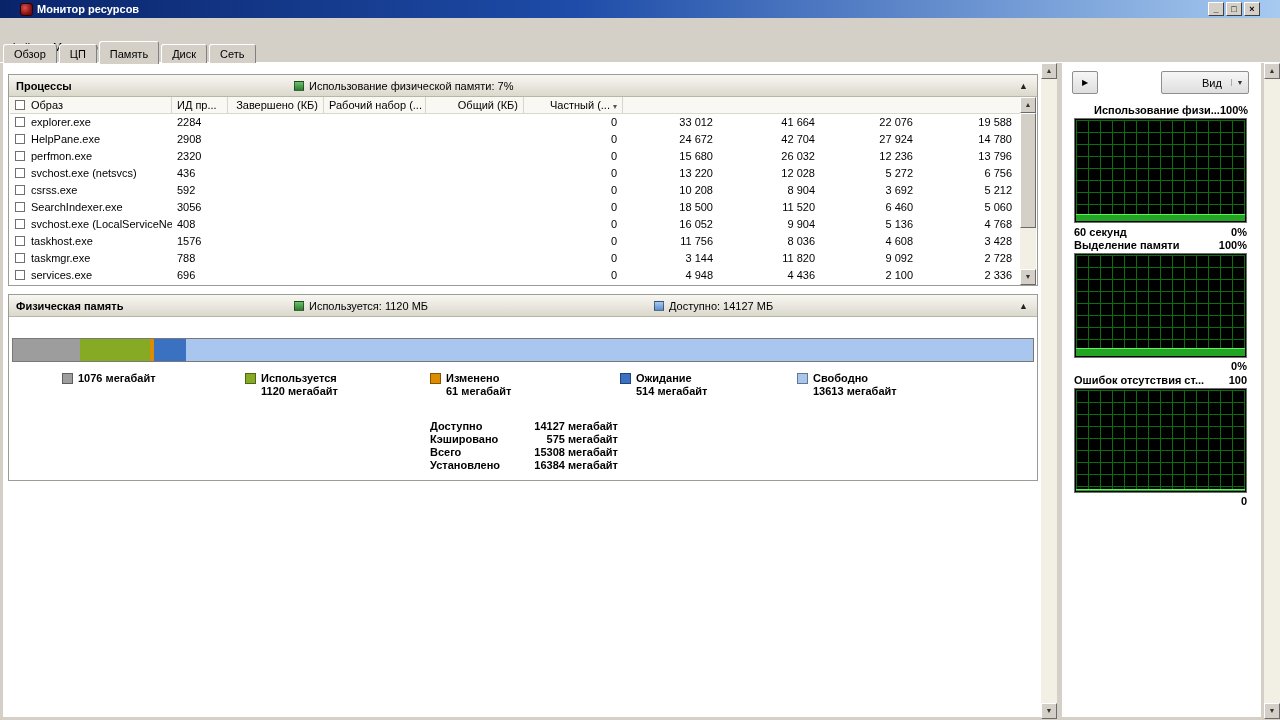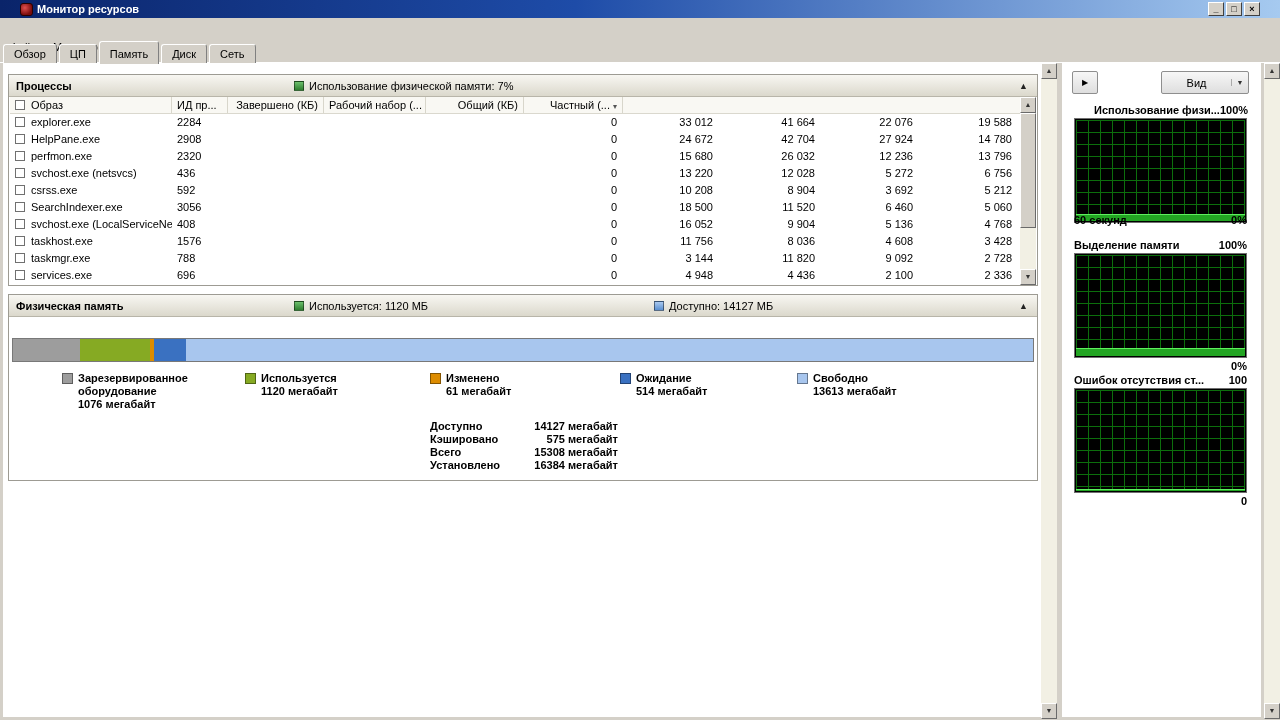--- a/index.html
+++ b/index.html
@@ -76,30 +76,30 @@
   .stat-row{display:flex;line-height:13px;font-weight:bold;}
   .stat-row .sl{width:92px;}
   .stat-row .sv{width:96px;text-align:right;}
 
   
   .rp-toolbar{position:absolute;left:10px;top:8px;right:12px;height:24px;}
   .expander{position:absolute;left:0;top:0;width:26px;height:23px;background:linear-gradient(#f7f7f7,#dedede);
     border:1px solid #8e8e8e;border-radius:2px;text-align:center;font-size:8px;line-height:21px;}
   .view-btn{position:absolute;right:0;top:0;width:88px;height:23px;background:linear-gradient(#f7f7f7,#dedede);
     border:1px solid #8e8e8e;border-radius:2px;display:flex;align-items:center;}
-  .view-label{flex:1;text-align:center;}
+  .view-label{flex:1;text-align:left;margin-left:40px;}
   .view-arrow{width:17px;border-left:1px solid #aaa;text-align:center;font-size:7px;color:#333;}
 
   .g-title,.g-labels{position:absolute;left:12px;width:173px;display:flex;justify-content:space-between;font-weight:bold;white-space:nowrap;}
   .graph-box{position:absolute;left:12px;width:173px;height:105px;background:#000;border:1px solid #6f6f6f;}
   .graph-grid{position:absolute;left:1px;right:1px;top:1px;bottom:1px;
     background-image:repeating-linear-gradient(to right,#0c6e0c 0 1px,transparent 1px 12px),
                      repeating-linear-gradient(to bottom,#0c6e0c 0 1px,transparent 1px 12px);}
   .graph-fill{position:absolute;left:1px;right:1px;bottom:1px;background:#23a523;border-top:1px solid #5ef05e;}
-  #g1-title{top:41px;padding-left:20px;} #g1-box{top:55px;} #g1-labels{top:151px;gap:25px;}
+  #g1-title{top:41px;padding-left:20px;} #g1-box{top:55px;} #g1-labels{top:163px;gap:25px;}
   #g2-title{top:176px;} #g2-box{top:190px;} #g2-labels{top:297px;}
   #g3-title{top:311px;} #g3-box{top:325px;} #g3-labels{top:432px;}
 </style>
 </head>
 <body>
 
 <div class="titlebar">
   <div class="app-icon"></div>
   <div class="title">Монитор ресурсов</div>
   <div class="winbtn">_</div>
@@ -257,21 +257,20 @@
         <div style="width: 6.57%; background: rgb(157, 157, 157);"></div>
         <div style="width: 6.84%; background: rgb(134, 170, 35);"></div>
         <div style="width: 0.37%; background: rgb(221, 140, 0);"></div>
         <div style="width: 3.14%; background: rgb(58, 113, 193);"></div>
         <div style="width: 83.08%; background: rgb(168, 198, 238);"></div>
       </div>
     <div id="mem-legends">
         <div class="mem-legend-item" style="left: 53px;">
           <span class="sw" style="background: rgb(157, 157, 157);"></span>
           <div class="txt">
-            <div>Зарезервированное оборудование</div>
             <div>1076 мегабайт</div>
           </div>
         </div>
         <div class="mem-legend-item" style="left: 236px;">
           <span class="sw" style="background: rgb(134, 170, 35);"></span>
           <div class="txt">
             <div>Используется</div>
             <div>1120 мегабайт</div>
           </div>
         </div>

